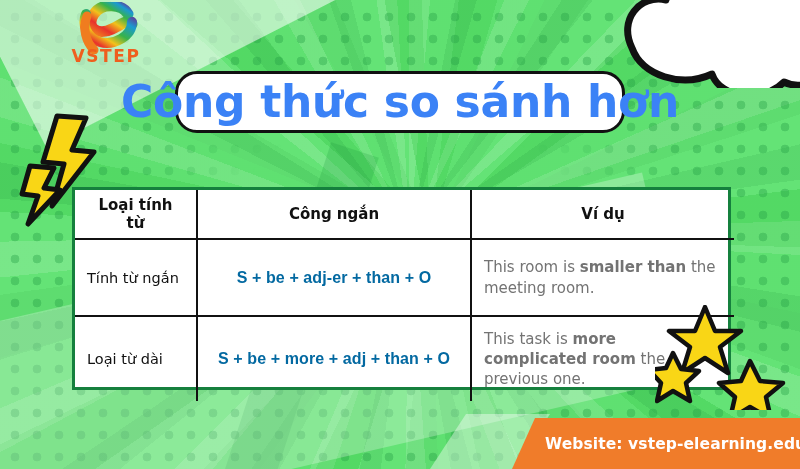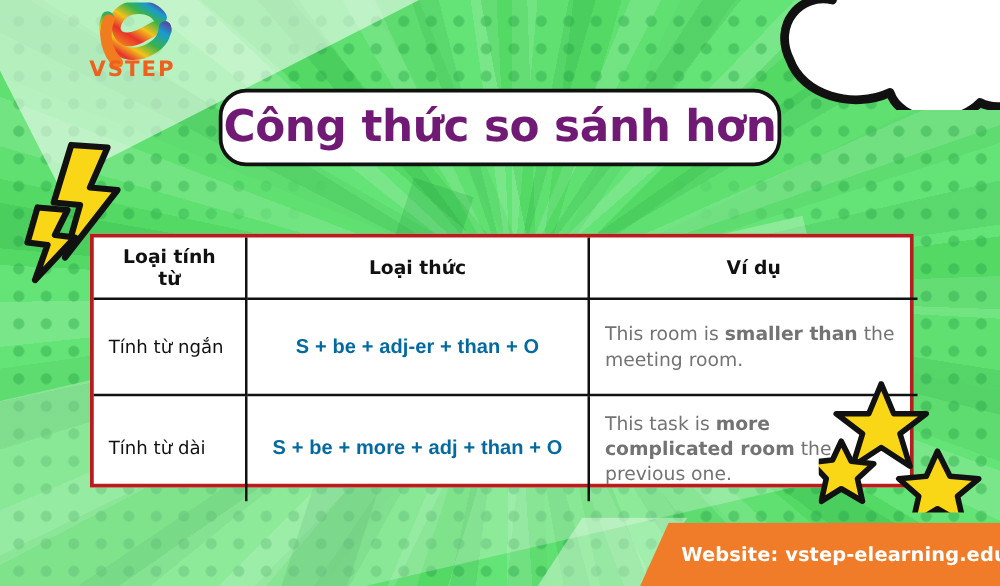--- a/index.html
+++ b/index.html
@@ -140,22 +140,22 @@
     border: 3px solid #111111;
     border-radius: 22px;
     box-sizing: border-box;
     display: flex;
     align-items: center;
     justify-content: center;
   }
   .title-text {
     font-family: "DejaVu Sans", sans-serif;
     font-weight: bold;
-    font-size: 35px;
-    color: #701a75;
+    font-size: 44px;
+    color: #3b82f6;
     letter-spacing: -0.3px;
     line-height: 1;
     white-space: nowrap;
     text-align: right;
   }
 
   
   .bolts {
     position: absolute;
     left: 14px;
@@ -166,21 +166,21 @@
   }
 
   
   .table-wrap {
     position: absolute;
     left: 72px;
     top: 187px;
     width: 659px;
     height: 203px;
     background: #ffffff;
-    border: 3px solid #b91c1c;
+    border: 3px solid #15803d;
     box-sizing: border-box;
   }
   table.grid {
     width: 100%;
     height: 100%;
     border-collapse: collapse;
     table-layout: fixed;
   }
   table.grid td, table.grid th {
     border: 2px solid #111111;
@@ -344,30 +344,30 @@
   <div class="table-wrap">
     <table class="grid">
       <colgroup>
           <col class="c1">
           <col class="c2">
           <col class="c3">
         </colgroup>
       <tbody>
           <tr class="head-row">
         <th class="th-cell">Loại tính từ</th>
-        <th class="th-cell">Loại thức</th>
+        <th class="th-cell">Công ngắn</th>
         <th class="th-cell">Ví dụ</th>
       </tr>
       <tr class="body-row-1">
         <td class="cell-type">Tính từ ngắn</td>
         <td class="cell-formula">S + be + adj-er + than + O</td>
         <td class="cell-example"><span>This room is </span><b>smaller than</b><span> the meeting room.</span></td>
       </tr>
       <tr class="body-row-2">
-        <td class="cell-type">Tính từ dài</td>
+        <td class="cell-type">Loại từ dài</td>
         <td class="cell-formula">S + be + more + adj + than + O</td>
         <td class="cell-example"><span>This task is </span><b>more complicated room</b><span> the previous one.</span></td>
       </tr>
     </tbody>
       </table>
   </div>
 
   <svg class="stars" viewBox="0 0 145 105">
     <g fill="#f9d616" stroke="#111111" stroke-width="4.5" stroke-linejoin="round">
       <path d="M 50 2 L 60 26 L 86 26 L 65 42 L 73 68 L 50 53 L 27 68 L 35 42 L 14 26 L 40 26 Z"></path>

